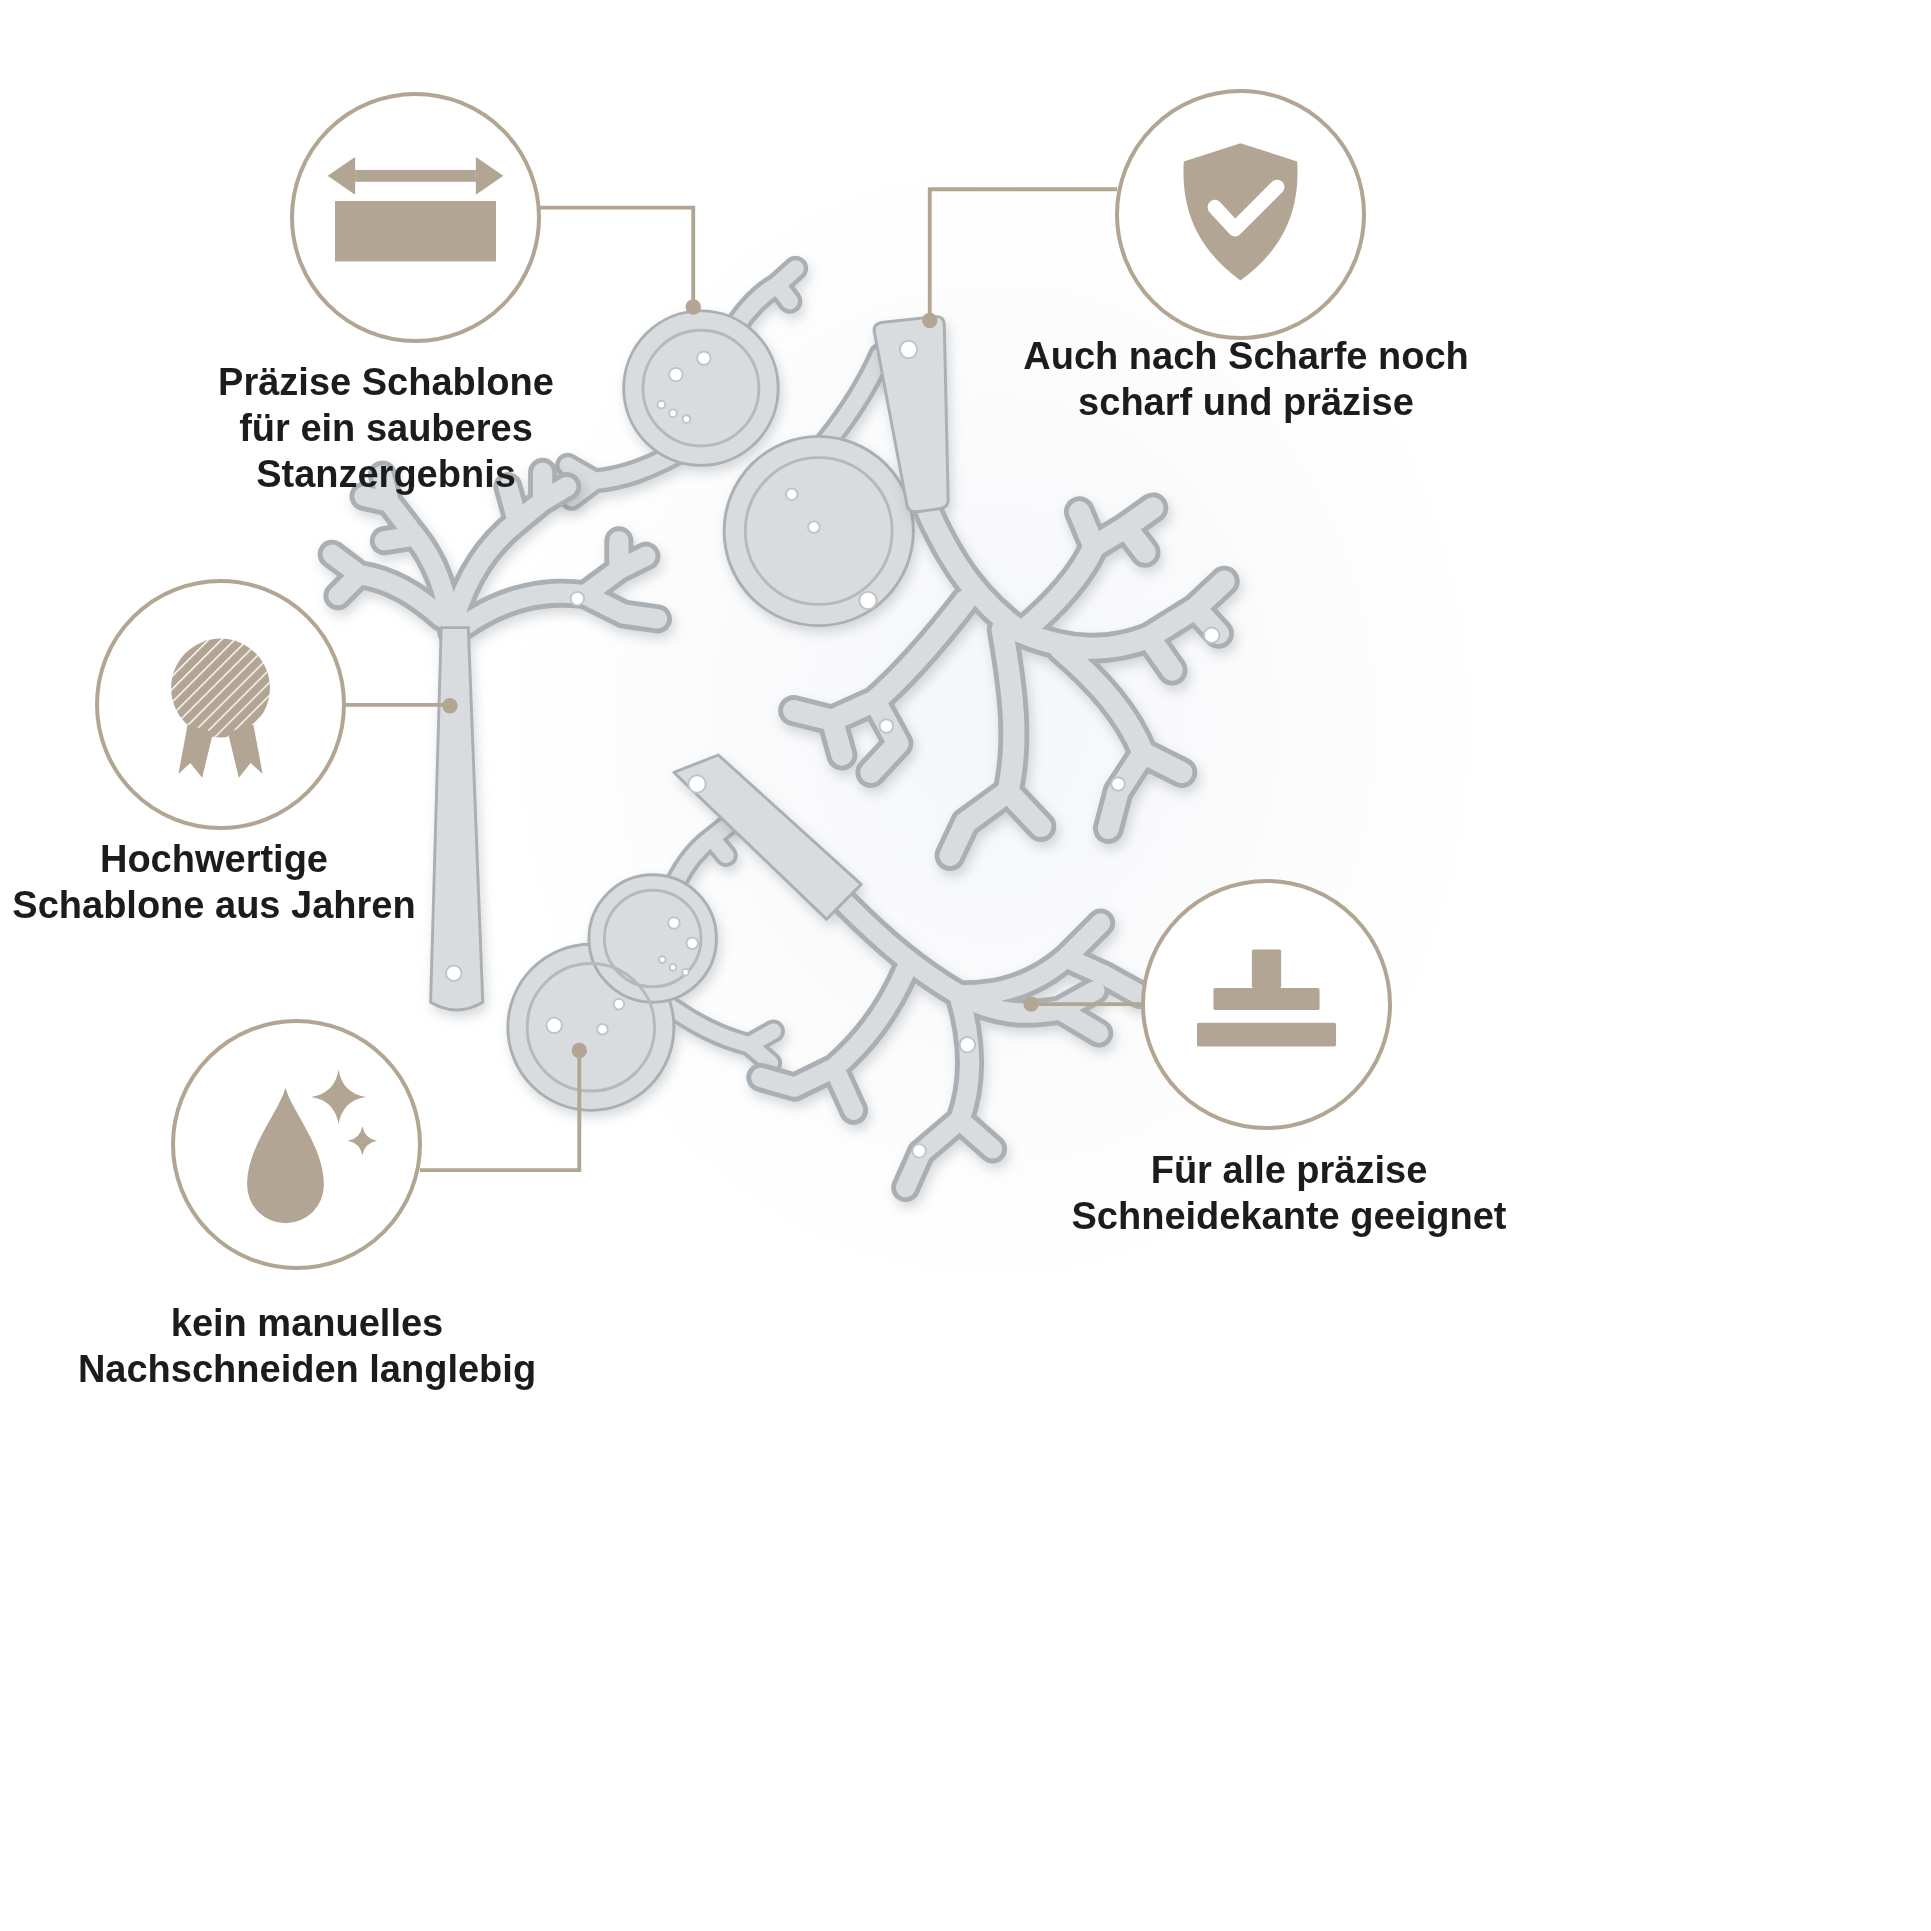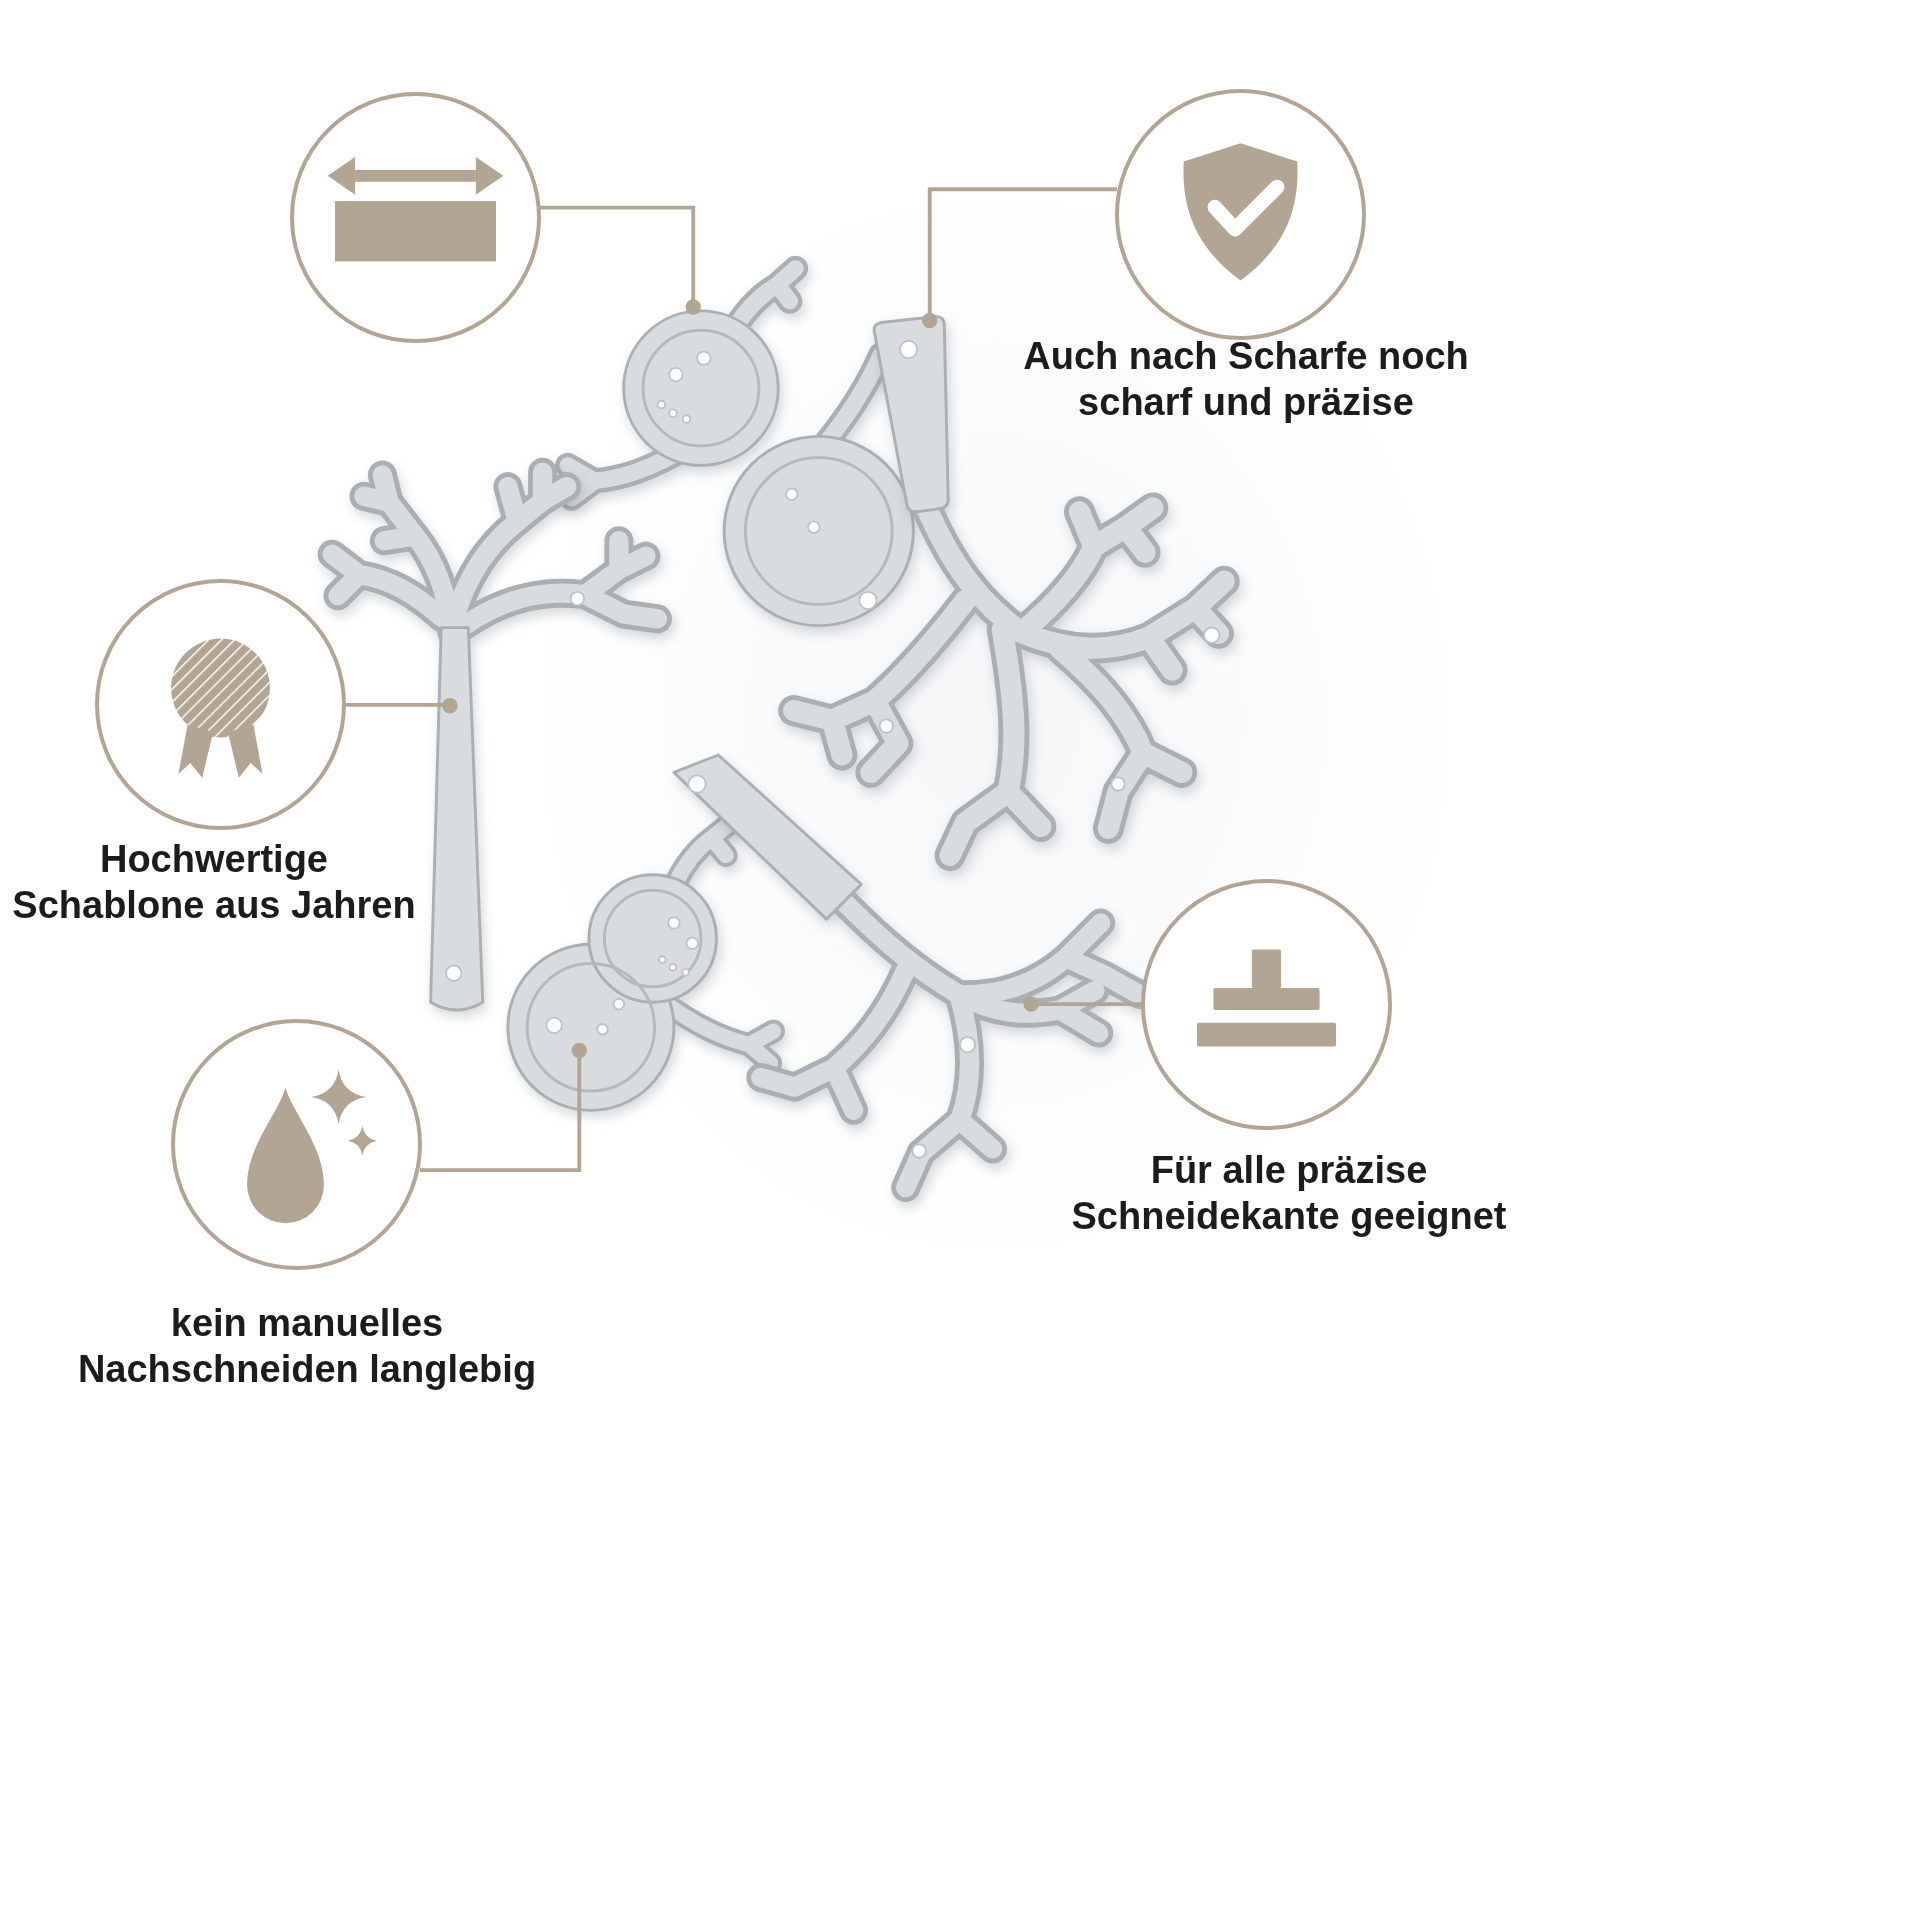--- a/index.html
+++ b/index.html
@@ -143,20 +143,25 @@
   </svg>
 
   <div class="feature-circle" style="left:290px;top:92px">
     <svg width="183" height="183" viewBox="-100 -100 200 200">
       <rect class="acc-f" x="-66" y="-52" width="132" height="13"></rect>
       <path class="acc-f" d="M-96,-45.5 L-66,-66 L-66,-25 Z"></path>
       <path class="acc-f" d="M96,-45.5 L66,-66 L66,-25 Z"></path>
       <rect class="acc-f" x="-88" y="-18" width="176" height="66"></rect>
     </svg>
   </div>
+  <div class="feature-text" style="left:386px;top:359px">
+    <div>Präzise Schablone</div>
+    <div>für ein sauberes</div>
+    <div>Stanzergebnis</div>
+  </div>
 
   <div class="feature-circle" style="left:1115px;top:89px">
     <svg width="183" height="183" viewBox="-100 -100 200 200">
       <path class="acc-f" d="M0,-78 L62,-58 C64,-20 58,30 0,72 C-58,30 -64,-20 -62,-58 Z"></path>
       <path d="M-28,-8 L-6,16 L40,-30" fill="none" stroke="#ffffff" stroke-width="16" stroke-linecap="round" stroke-linejoin="round"></path>
     </svg>
   </div>
   <div class="feature-text" style="left:1246px;top:333px">
     <div>Auch nach Scharfe noch</div>
     <div>scharf und präzise</div>

